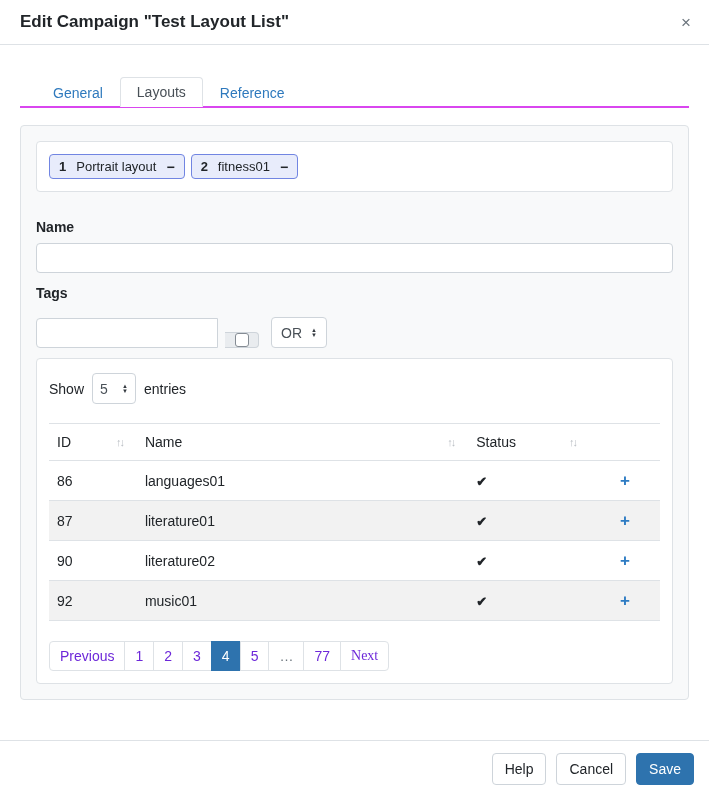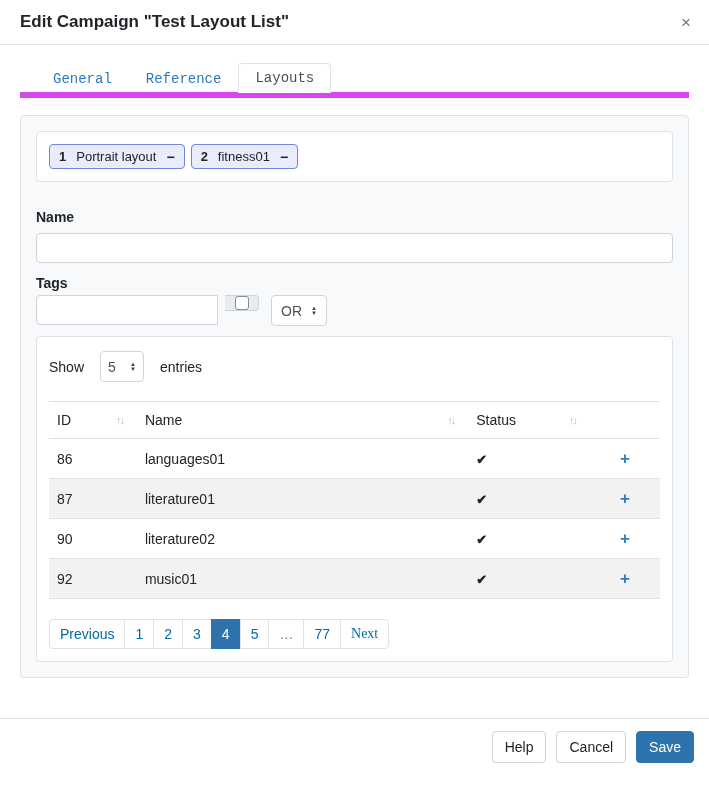--- a/index.html
+++ b/index.html
@@ -7,22 +7,22 @@
     font-family:"Liberation Sans", sans-serif; color:#212529; font-size:14px; }
 
   .modal-header { position:relative; height:45px; padding:0 20px;
     display:flex; align-items:center; border-bottom:1px solid #dee2e6; }
   .modal-title { font-size:17px; font-weight:700; }
   .close-btn { position:absolute; right:14px; top:10px; background:none; border:0;
     font-size:17px; color:#6c757d; cursor:pointer; line-height:1; padding:4px; }
 
   .modal-body { padding:0 20px; }
 
-  .tabs { list-style:none; display:flex; margin-top:18px; padding-left:16px;
-    border-bottom:6px solid #d946ef;font-family:Liberation Mono, monospace; }
+  .tabs { list-style:none; display:flex; margin-top:32px; padding-left:16px;
+    border-bottom:2px solid #d946ef; }
   .tab { padding:6px 16px; height:30px; font-size:14px; color:#2e79bd; cursor:pointer;
     border:1px solid transparent; border-bottom:none; display:flex; align-items:center;
     border-radius:4px 4px 0 0; margin-bottom:-1px; }
   .tab.active { color:#495057; background:#fff; border-color:#dee2e6;
     border-bottom:1px solid #fff; cursor:default; }
 
   .outer-card { margin-top:17px; border:1px solid #dee2e6; border-radius:4px;
     background:#f8f9fa; padding:15px; }
 
   .chips-panel { border:1px solid #dee2e6; border-radius:4px; background:#fff;
@@ -34,36 +34,36 @@
   .chip-remove { background:none; border:0; font-weight:700; font-size:14px;
     color:#212529; cursor:pointer; line-height:1; padding:0; }
 
   .field-label { font-weight:700; margin-top:27px; font-size:14px; }
   .field-label.tight { margin-top:12px; }
   .text-input { width:100%; height:30px; border:1px solid #ced4da; border-radius:4px;
     background:#fff; padding:0 10px; font-size:14px; outline:none;
     font-family:"Liberation Sans", sans-serif; }
   .mt8 { margin-top:8px; }
 
-  .tags-row { display:flex; align-items:flex-start; margin-top:4px;gap:7px; }
+  .tags-row { display:flex; align-items:flex-end; margin-top:16px;gap:7px; }
   .tags-input { width:182px; border-radius:4px 0 0 4px; }
   .tags-addon { width:34px; background:#e9ecef; border:1px solid #ced4da; border-left:0;
     border-radius:0 4px 4px 0; display:flex; align-items:center; justify-content:center; }
   .checkbox { width:14px; height:14px; background:#fff; border:1px solid #858c94;
     border-radius:3px; cursor:pointer; }
   .op-select { margin-left:5px; width:56px; height:31px; align-self:center;
     background:#fff; border:1px solid #ced4da; border-radius:4px; display:flex;
     align-items:center; justify-content:space-between; padding:0 9px;
     color:#495057; cursor:pointer; }
   .updown { display:flex; flex-direction:column; align-items:center; color:#343a40; }
   .updown span { font-size:6px; line-height:5px; }
 
   .table-panel { margin-top:10px; border:1px solid #dee2e6; border-radius:4px;
     background:#fff; padding:12px; }
-  .length-row { display:flex; align-items:center; gap:16px; padding:2px 0; }
+  .length-row { display:flex; align-items:center; gap:8px; padding:2px 0; }
   .len-select { width:44px; height:31px; background:#fff; border:1px solid #ced4da;
     border-radius:4px; display:flex; align-items:center; justify-content:space-between;
     padding:0 7px; color:#495057; cursor:pointer; }
 
   table { width:100%; border-collapse:collapse; margin-top:17px; }
   thead th { text-align:left; font-weight:400; padding:10px 8px; font-size:14px;
     border-top:1px solid #dee2e6; border-bottom:1px solid #dee2e6; cursor:pointer; }
   thead th .th-inner { display:flex; align-items:center; justify-content:space-between; }
   .sort-icons { color:#b9bec3; font-size:11px; letter-spacing:-2px; padding-right:6px; }
   tbody td { padding:11px 8px; border-bottom:1px solid #dee2e6; font-size:14px; }
@@ -72,21 +72,21 @@
   .col-action { width:70px; }
   .check { font-weight:700; font-size:13px; }
   .add-btn { background:none; border:0; color:#2e7cc3; font-weight:700; font-size:17px;
     cursor:pointer; line-height:1; display:block; margin:0 auto; }
 
   .table-footer { display:flex; align-items:center; justify-content:space-between;
     margin-top:20px; }
   .info-text { font-size:14px; }
   .pagination { display:flex; }
   .page-btn { min-width:26px; padding:6px 10px; border:1px solid #dee2e6; background:#fff;
-    color:#0369a1; text-decoration:none; font-size:14px; margin-left:-1px;
+    color:#6d28d9; text-decoration:none; font-size:14px; margin-left:-1px;
     display:flex; align-items:center; justify-content:center; cursor:pointer; }
   .page-btn:first-child { border-radius:4px 0 0 4px; margin-left:0; }
   .page-btn:last-child { border-radius:0 4px 4px 0;font-family:Liberation Serif, serif; }
   .page-btn.active { background:#2e73ae; border-color:#2e73ae; color:#fff; }
   .page-btn.disabled { color:#6c757d; cursor:default; }
 
   .modal-footer { margin-top:40px; border-top:1px solid #dee2e6; padding:12px 15px;
     display:flex; justify-content:flex-end; gap:10px; }
   .btn { height:32px; padding:0 12px; border-radius:4px; font-size:14px; cursor:pointer;
     font-family:"Liberation Sans", sans-serif; }
@@ -100,22 +100,22 @@
 
   <div class="modal-header">
     <div class="modal-title">Edit Campaign "Test Layout List"</div>
     <button class="close-btn">×</button>
   </div>
 
   <div class="modal-body">
 
     <ul class="tabs" id="tabs">
         <li class="tab">General</li>
+        <li class="tab active">Layouts</li>
         <li class="tab">Reference</li>
-        <li class="tab active">Layouts</li>
       </ul>
 
     <div class="outer-card">
 
       <div class="chips-panel" id="chips">
           <div class="chip">
             <span class="chip-num">1</span>
             <span>Portrait layout</span>
             <button class="chip-remove">−</button>
           </div>

